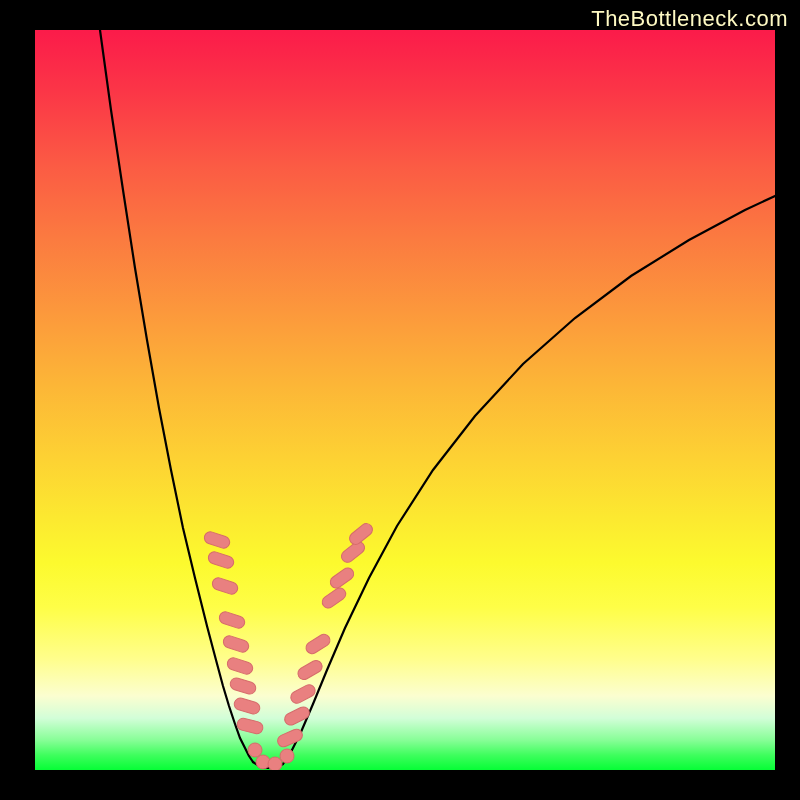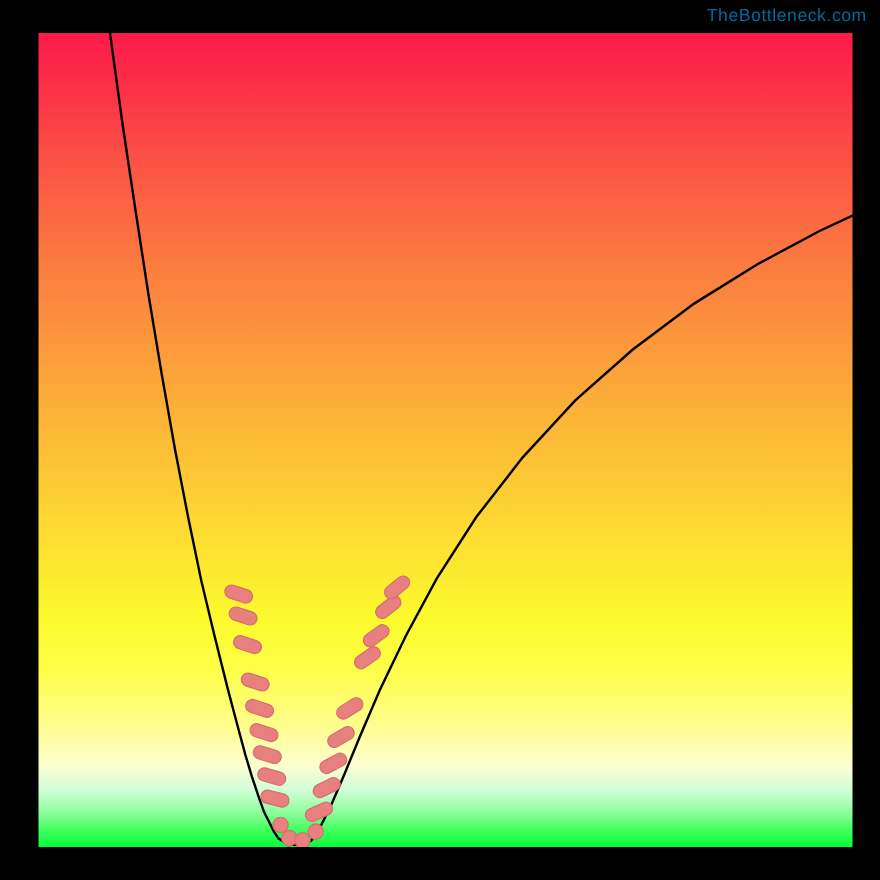--- a/index.html
+++ b/index.html
@@ -43,22 +43,22 @@
       #d2fed8 93%,
       #86fe96 96%,
       #3efe5d 98%,
       #06fe36 100%
     );
   }
   .watermark {
     position: absolute;
     top: 6px;
     right: 12px;
-    color: #0369a1;
-    font-size: 16px;
+    color: #fef9c3;
+    font-size: 22px;
     font-weight: 500;
     letter-spacing: 0.5px;
   }
   svg.curve {
     position: absolute;
     left: 0;
     top: 0;
     width: 740px;
     height: 740px;
   }

